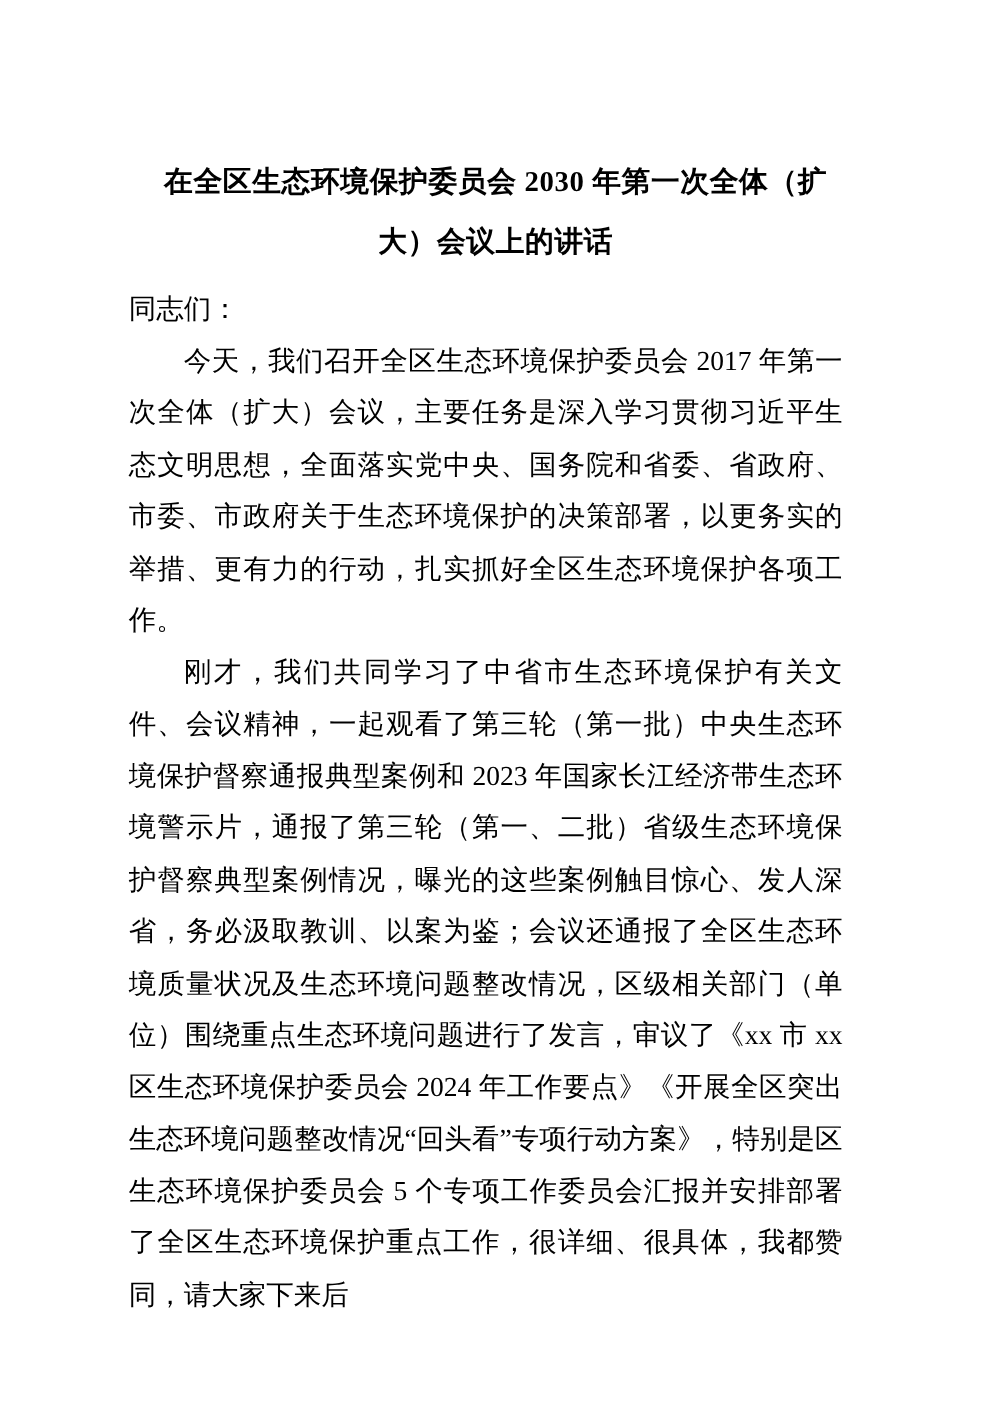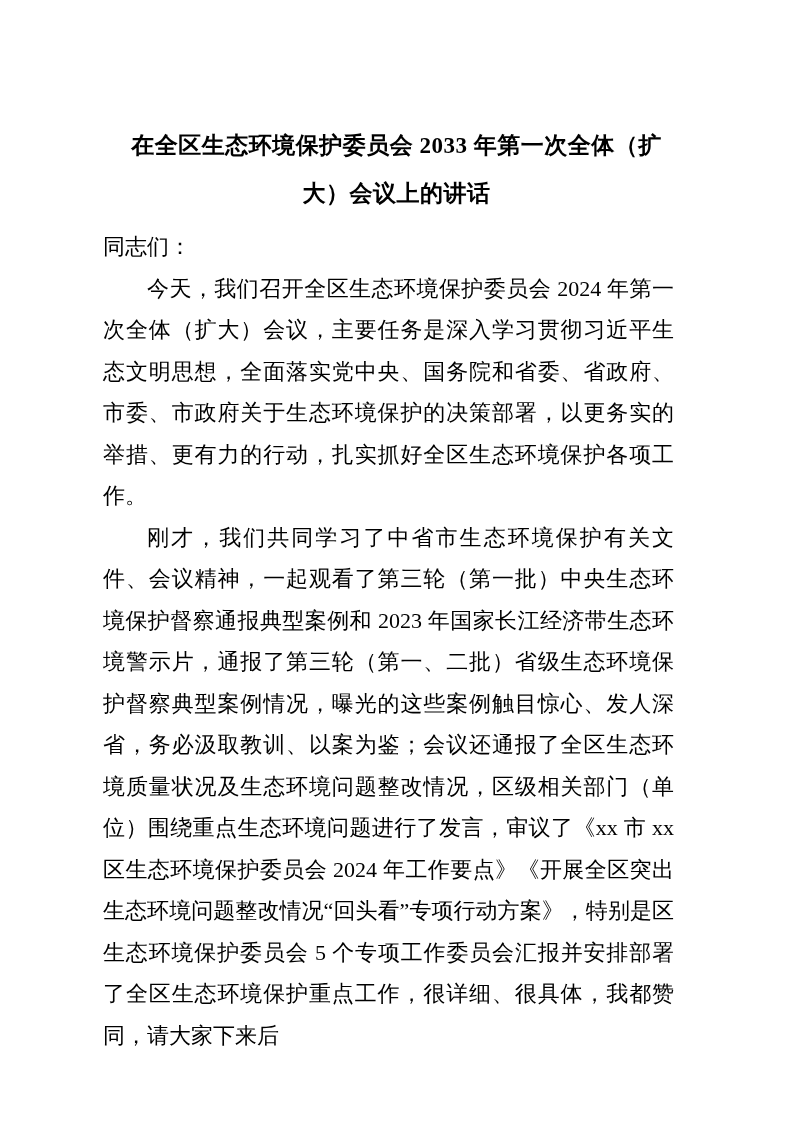--- a/index.html
+++ b/index.html
@@ -41,19 +41,19 @@
     text-indent: 0;
   }
   .para {
     text-indent: 44px;
   }
 </style>
 </head>
 <body>
 
 <div class="page">
-  <h1 class="doc-title">在全区生态环境保护委员会 2033 年第一次全体（扩大）会议上的讲话</h1>
+  <h1 class="doc-title">在全区生态环境保护委员会 2030 年第一次全体（扩大）会议上的讲话</h1>
   <div class="doc-body">
     <p class="salutation">同志们：</p>
-    <p class="para">今天，我们召开全区生态环境保护委员会 2024 年第一次全体（扩大）会议，主要任务是深入学习贯彻习近平生态文明思想，全面落实党中央、国务院和省委、省政府、市委、市政府关于生态环境保护的决策部署，以更务实的举措、更有力的行动，扎实抓好全区生态环境保护各项工作。</p>
+    <p class="para">今天，我们召开全区生态环境保护委员会 2017 年第一次全体（扩大）会议，主要任务是深入学习贯彻习近平生态文明思想，全面落实党中央、国务院和省委、省政府、市委、市政府关于生态环境保护的决策部署，以更务实的举措、更有力的行动，扎实抓好全区生态环境保护各项工作。</p>
     <p class="para">刚才，我们共同学习了中省市生态环境保护有关文件、会议精神，一起观看了第三轮（第一批）中央生态环境保护督察通报典型案例和 2023 年国家长江经济带生态环境警示片，通报了第三轮（第一、二批）省级生态环境保护督察典型案例情况，曝光的这些案例触目惊心、发人深省，务必汲取教训、以案为鉴；会议还通报了全区生态环境质量状况及生态环境问题整改情况，区级相关部门（单位）围绕重点生态环境问题进行了发言，审议了《xx 市 xx 区生态环境保护委员会 2024 年工作要点》《开展全区突出生态环境问题整改情况“回头看”专项行动方案》，特别是区生态环境保护委员会 5 个专项工作委员会汇报并安排部署了全区生态环境保护重点工作，很详细、很具体，我都赞同，请大家下来后</p>
   </div>
 </div>
 
 </body></html>

